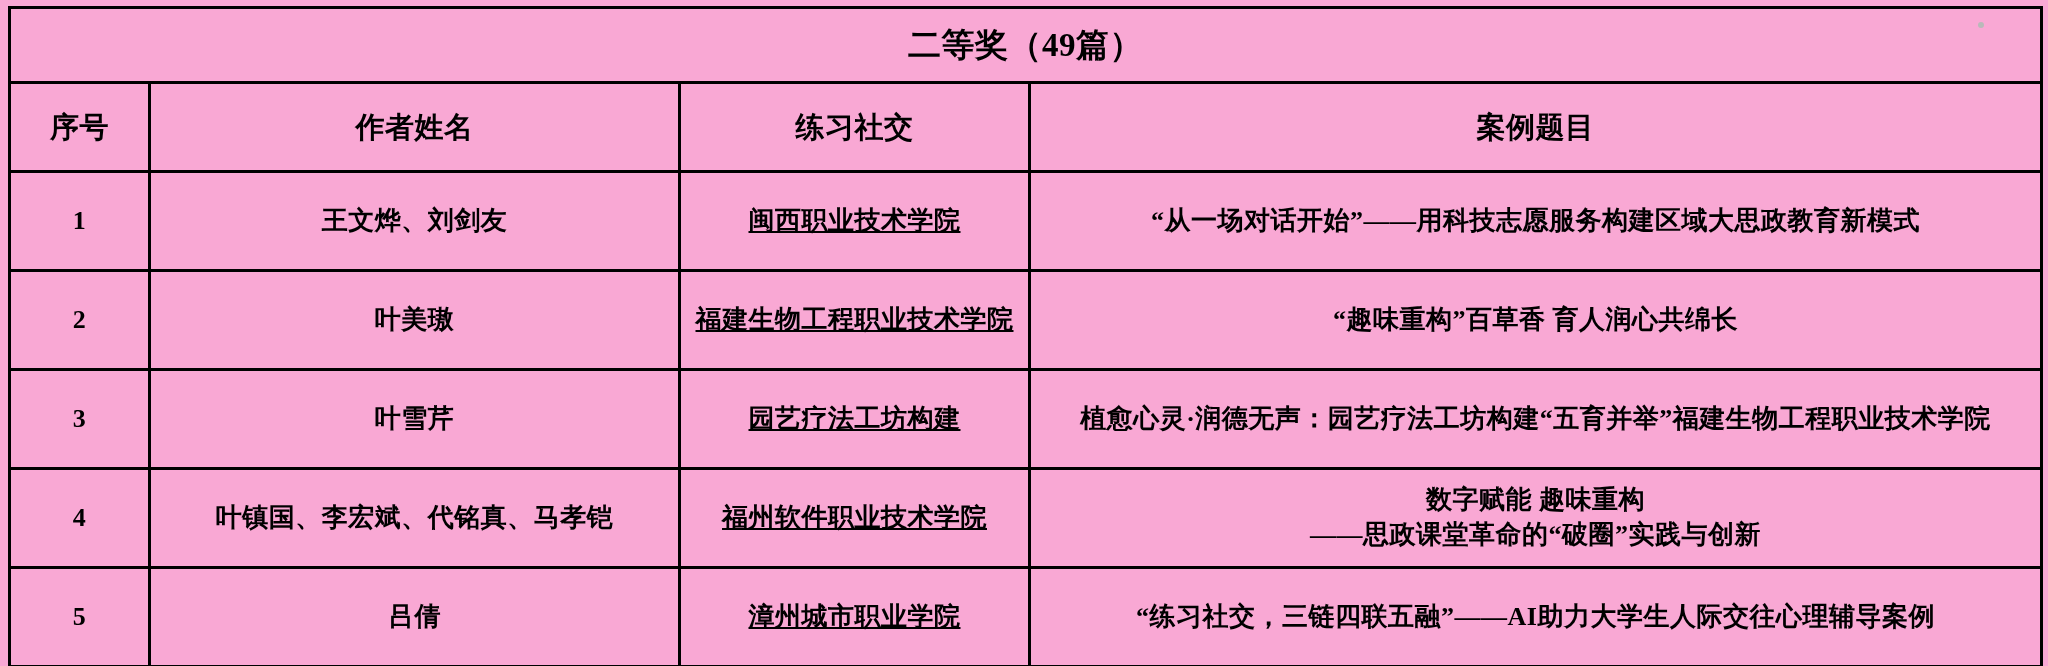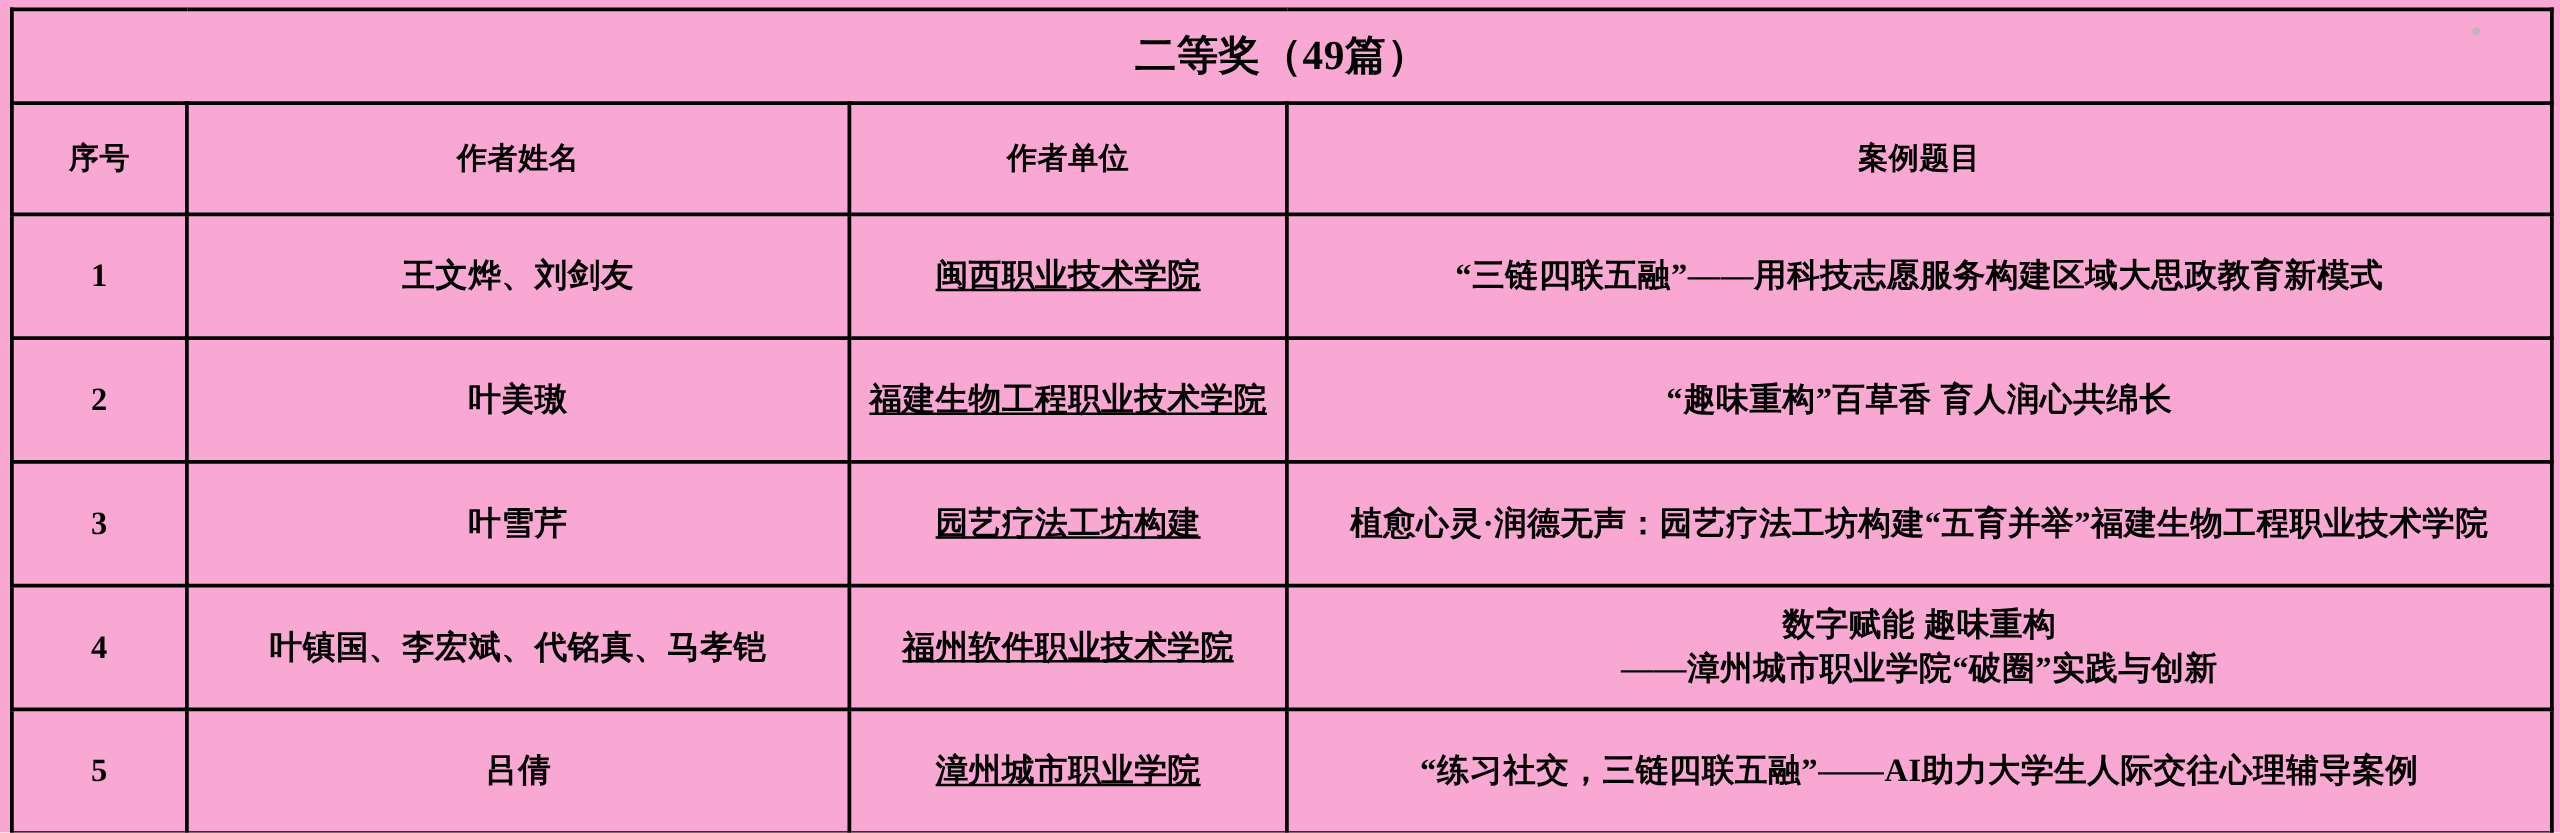--- a/index.html
+++ b/index.html
@@ -36,21 +36,21 @@
     font-weight: bold;
     line-height: 1.34;
     letter-spacing: 0.5px;
   }
   .title-cell {
     font-size: 33px;
     height: 64px;
     letter-spacing: 2px;
   }
   .head-cell {
-    font-size: 24px;
+    font-size: 29px;
     height: 78px;
     letter-spacing: 2px;
   }
   .col-seq   { width: 140px; }
   .col-name  { width: 530px; }
   .col-unit  { width: 350px; }
   .col-title { width: 1012px; }
 
   .body-row td {
     font-size: 26px;
@@ -99,29 +99,29 @@
       <col class="col-unit">
       <col class="col-title">
     </colgroup>
     <tbody>
       <tr>
         <td class="title-cell" colspan="4">二等奖（49篇）</td>
       </tr>
       <tr>
         <td class="head-cell">序号</td>
         <td class="head-cell">作者姓名</td>
-        <td class="head-cell">作者单位</td>
+        <td class="head-cell">练习社交</td>
         <td class="head-cell">案例题目</td>
       </tr>
 
       <tr class="body-row">
         <td class="cell-seq">1</td>
         <td class="cell-name">王文烨、刘剑友</td>
         <td class="cell-unit">闽西职业技术学院</td>
-        <td class="cell-title">“三链四联五融”——用科技志愿服务构建区域大思政教育新模式</td>
+        <td class="cell-title">“从一场对话开始”——用科技志愿服务构建区域大思政教育新模式</td>
       </tr>
 
       <tr class="body-row">
         <td class="cell-seq">2</td>
         <td class="cell-name">叶美璈</td>
         <td class="cell-unit two-line">福建生物工程职业技术学院</td>
         <td class="cell-title">“趣味重构”百草香 育人润心共绵长</td>
       </tr>
 
       <tr class="body-row">
@@ -130,21 +130,21 @@
         <td class="cell-unit">园艺疗法工坊构建</td>
         <td class="cell-title two-line">植愈心灵·润德无声：园艺疗法工坊构建“五育并举”福建生物工程职业技术学院</td>
       </tr>
 
       <tr class="body-row">
         <td class="cell-seq">4</td>
         <td class="cell-name">叶镇国、李宏斌、代铭真、马孝铠</td>
         <td class="cell-unit">福州软件职业技术学院</td>
         <td class="cell-title two-line">
           <div>数字赋能 趣味重构</div>
-          <div>——漳州城市职业学院“破圈”实践与创新</div>
+          <div>——思政课堂革命的“破圈”实践与创新</div>
         </td>
       </tr>
 
       <tr class="body-row">
         <td class="cell-seq">5</td>
         <td class="cell-name">吕倩</td>
         <td class="cell-unit">漳州城市职业学院</td>
         <td class="cell-title two-line">“练习社交，三链四联五融”——AI助力大学生人际交往心理辅导案例</td>
       </tr>
     </tbody>

